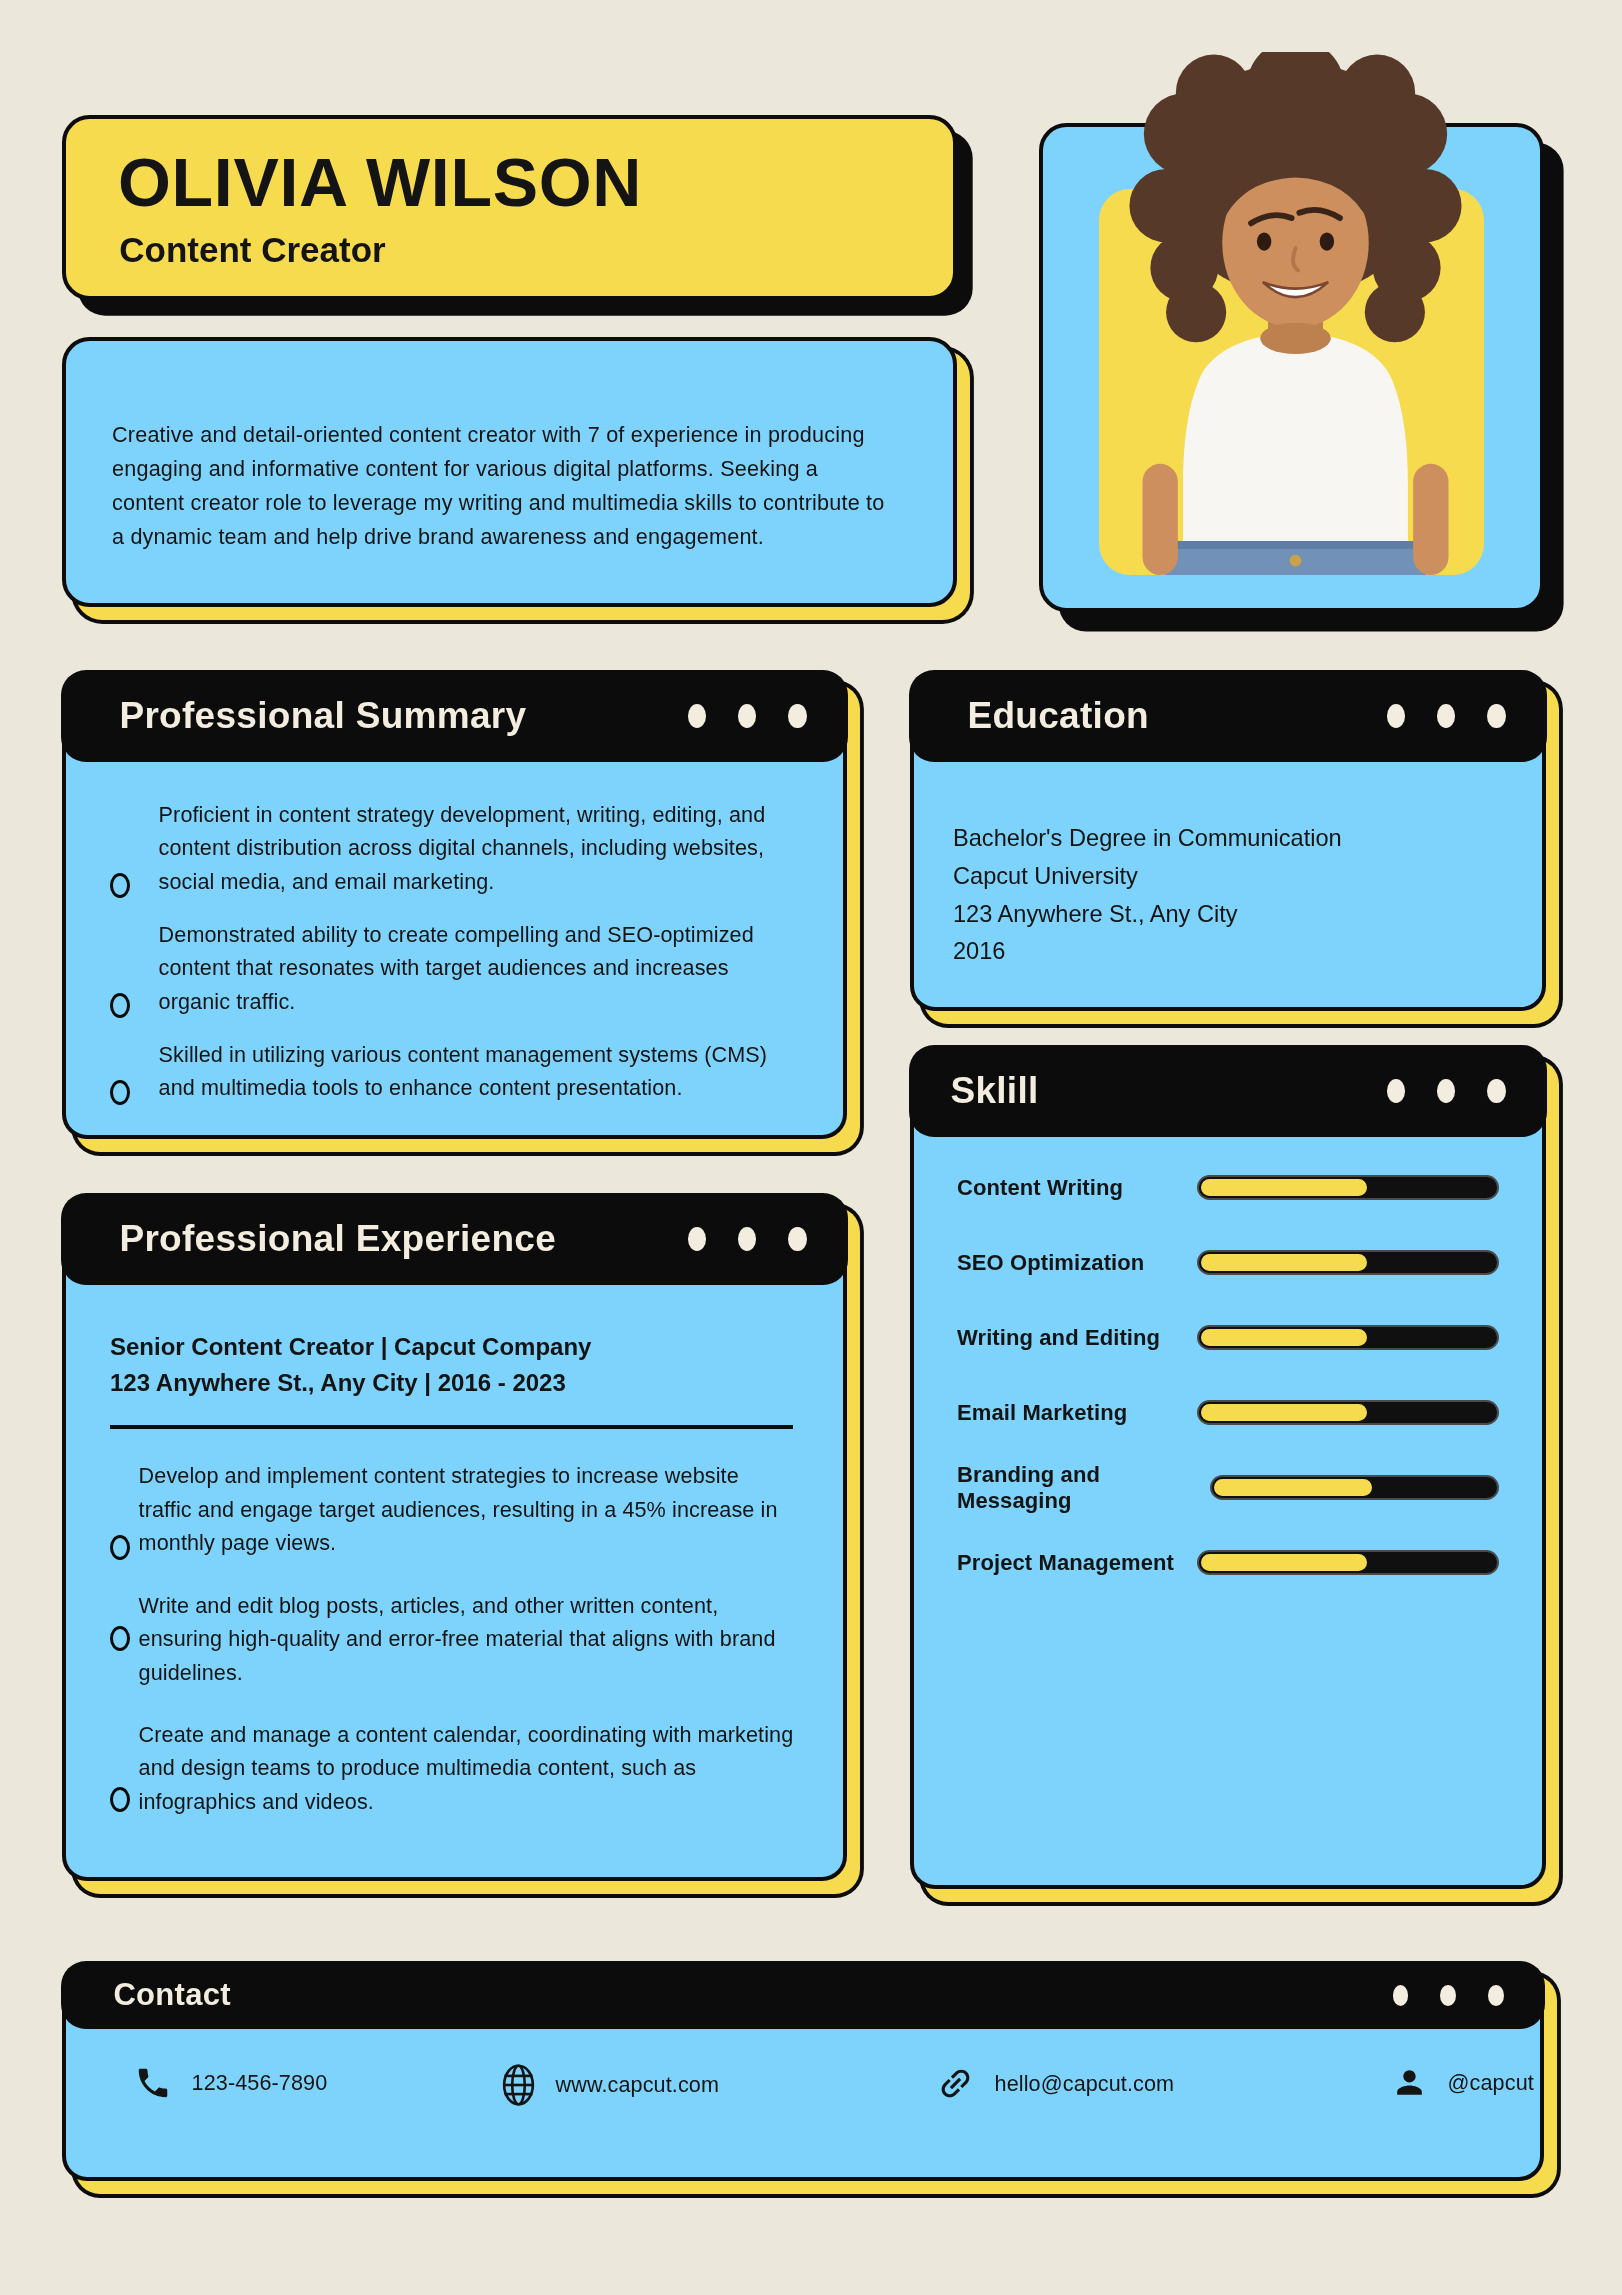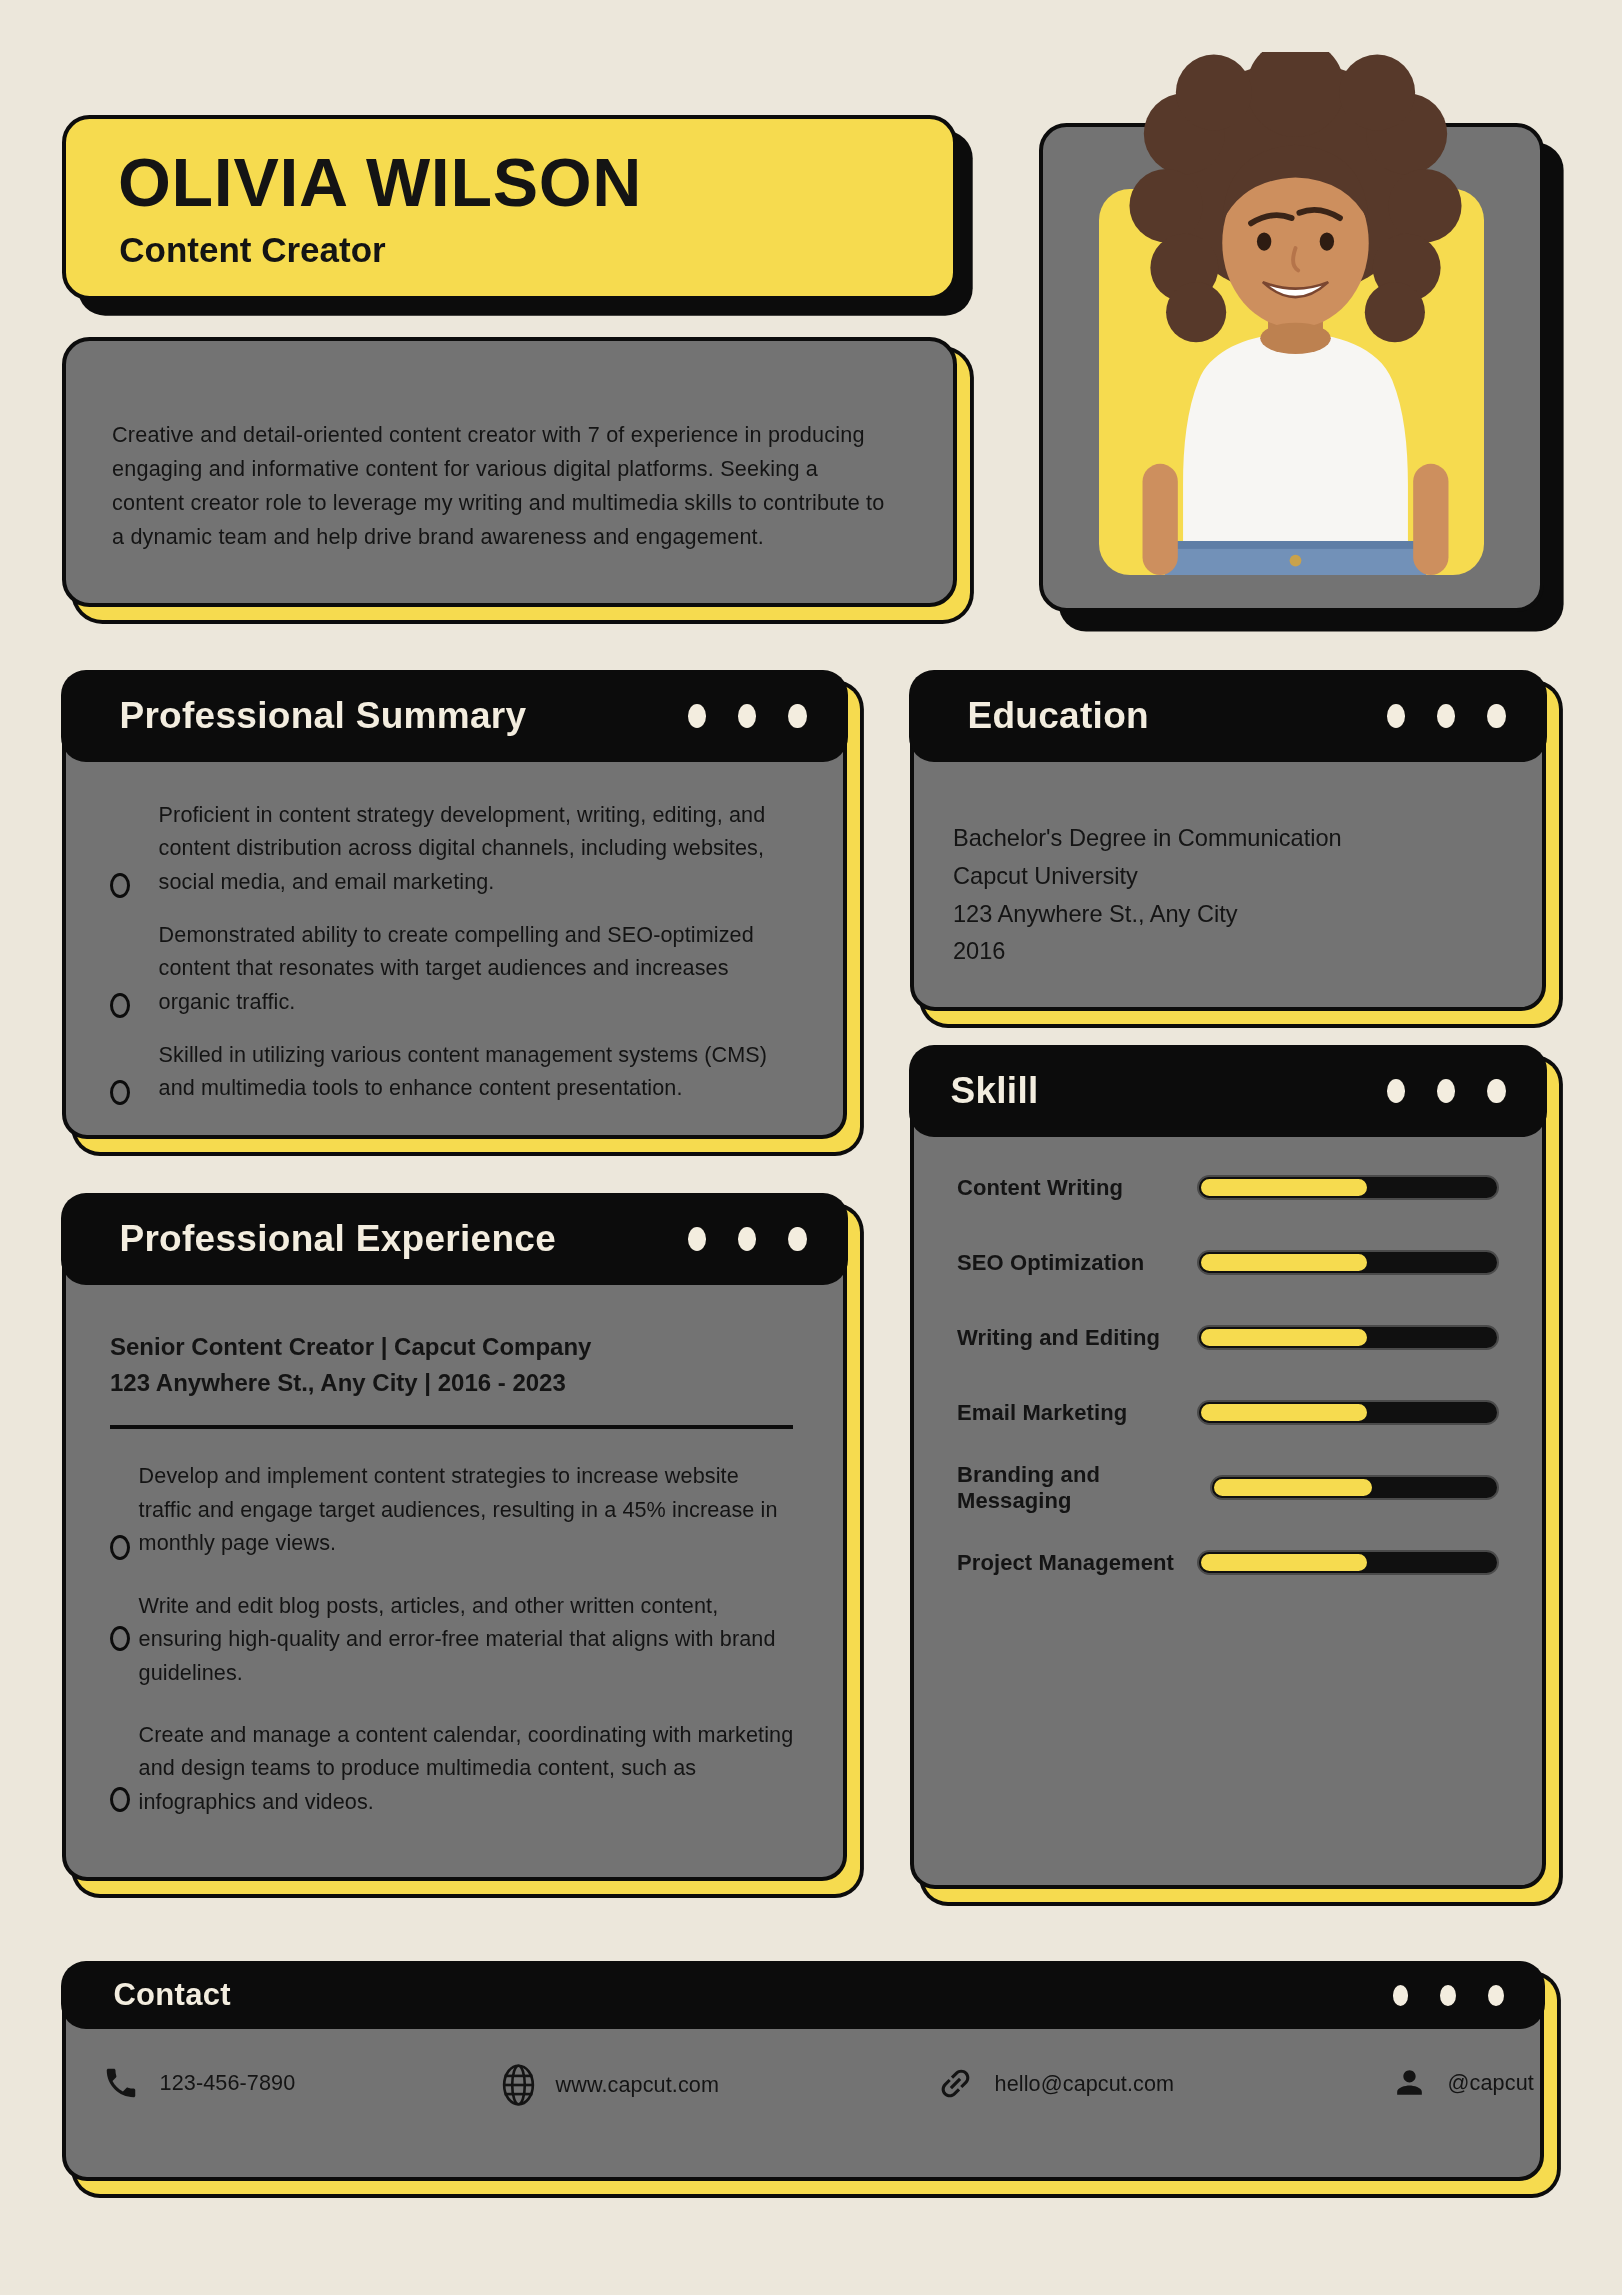--- a/index.html
+++ b/index.html
@@ -3,21 +3,21 @@
 <meta charset="utf-8">
 <style>
   html,body{margin:0;padding:0;}
   body{
     width:1623px;height:2295px;position:relative;
     background:#ECE7DB;
     font-family:"Liberation Sans", sans-serif;
     color:#141414;overflow:hidden;
   }
   .card{
-    position:absolute;background:#737373;
+    position:absolute;background:#7dd3fc;
     border:4.6px solid #0C0C0C;border-radius:27.5px;
     box-sizing:border-box;
   }
   .shadow-yellow{box-shadow:13px 13px 0 0 #F6DB4F, 13px 13px 0 3.9px #0C0C0C;}
   
   .winbar{
     position:absolute;top:-4.6px;left:-4.6px;right:-4.6px;height:92px;
     background:#0C0C0C;border-radius:25px;
     display:flex;align-items:center;
     color:#F3EDDF;box-sizing:border-box;
@@ -257,21 +257,21 @@
 <section class="card contact-card shadow-yellow">
   <div class="winbar small">
     <span class="title">Contact</span>
     <span class="win-dots">
       <span></span>
       <span></span>
       <span></span>
     </span>
   </div>
 
-  <div class="contact-item" style="left:36px;text-align:center;">
+  <div class="contact-item" style="left:68px;text-align:center;">
     <span class="c-icon">
       <svg width="38" height="38" viewBox="0 0 24 24">
           <path fill="#141414" d="M6.62 10.79c1.44 2.83 3.76 5.14 6.59 6.59l2.2-2.21c.27-.27.67-.36 1.02-.24 1.12.37 2.33.57 3.57.57.55 0 1 .45 1 1V20c0 .55-.45 1-1 1-9.39 0-17-7.61-17-17 0-.55.45-1 1-1h3.5c.55 0 1 .45 1 1 0 1.25.2 2.45.57 3.57.11.35.03.74-.25 1.02l-2.2 2.2z"></path>
         </svg>
     </span>
     <span class="value">123-456-7890</span>
   </div>
 
   <div class="contact-item" style="left:435px;">
     <span class="c-icon">

